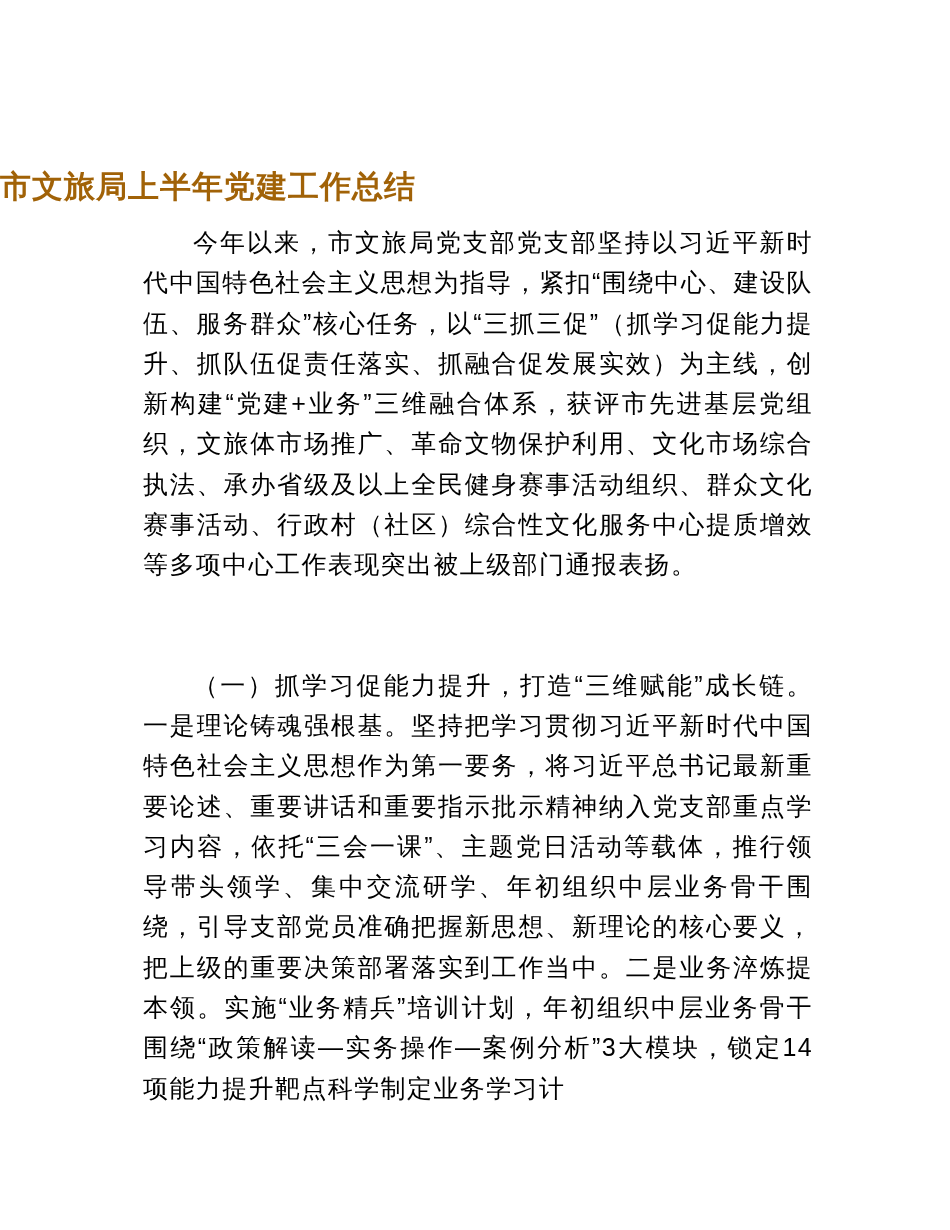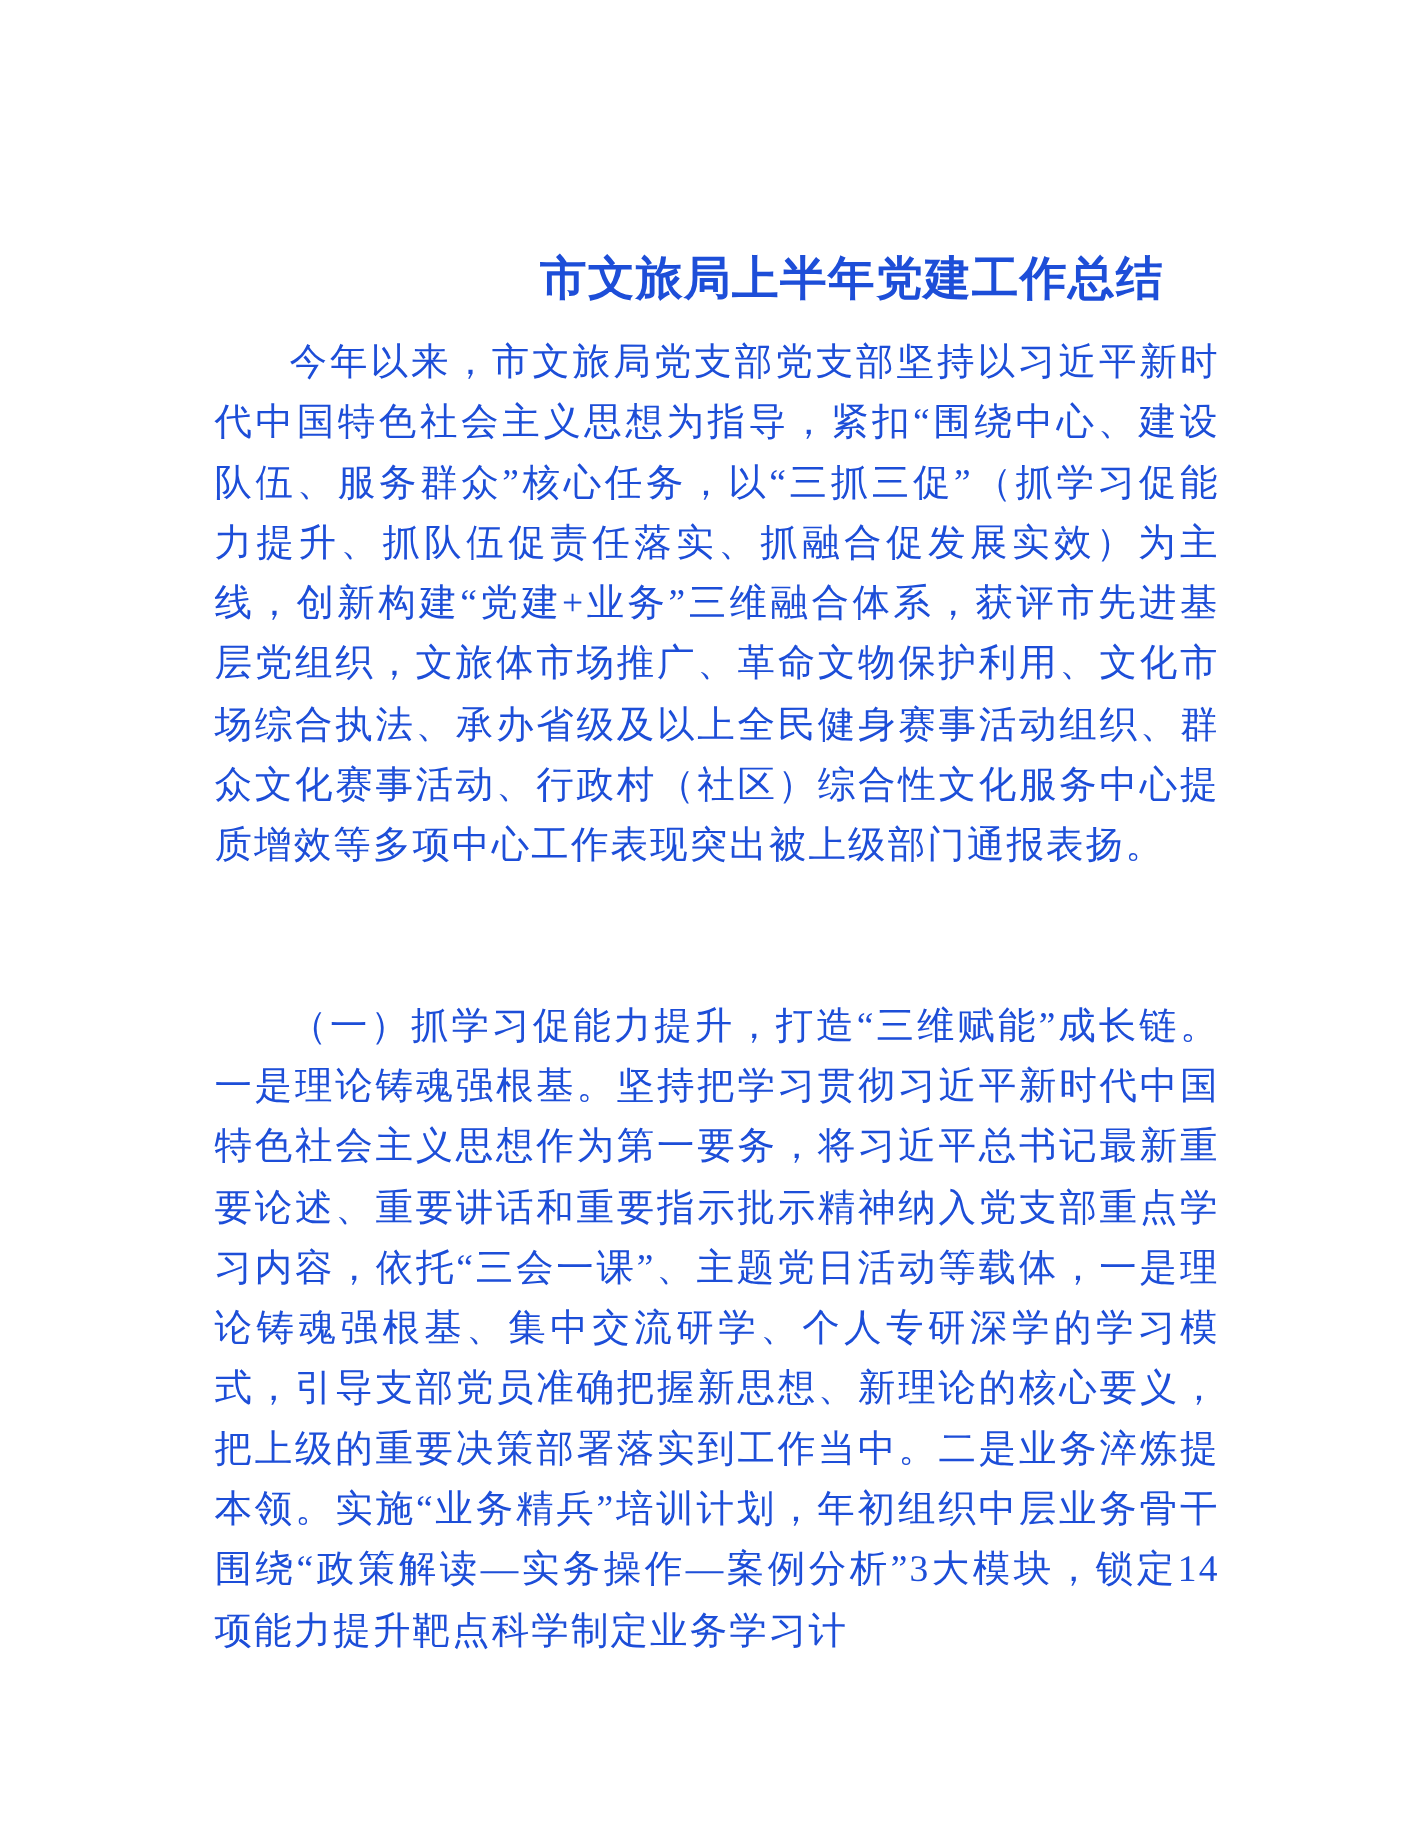--- a/index.html
+++ b/index.html
@@ -1,34 +1,34 @@
 <!DOCTYPE html>
 <html><head>
   <meta charset="utf-8">
   <style>
     html, body { margin: 0; padding: 0; background: #ffffff; }
     body { width: 950px; height: 1230px; position: relative; overflow: hidden; }
     .page { position: absolute; left: 0; top: 0; width: 950px; height: 1230px; background: #fff; }
     .title {
-      position: absolute; left: 0; top: 166px; width: 776px; text-align: right;
-      font-family: "DejaVu Sans", sans-serif; font-size: 31px; font-weight: bold; color: #1d4ed8;
+      position: absolute; left: 0; top: 166px; width: 776px; text-align: left;
+      font-family: "DejaVu Sans", sans-serif; font-size: 31px; font-weight: bold; color: #a16207;
       letter-spacing: 1px; line-height: 40px;
     }
     .body-text {
       position: absolute; left: 143px; top: 222px; width: 670px;
-      font-family: Liberation Serif, serif; font-size: 25px; color: #1d4ed8;
+      font-family: Liberation Sans, sans-serif; font-size: 25px; color: #000000;
       line-height: 40.3px; letter-spacing: 1.4px; text-align: justify;
     }
     .para { margin: 0; text-indent: 50px; }
     .gap { height: 40px; }
   </style>
 </head>
 <body>
 
 <div class="page">
   <div class="title">市文旅局上半年党建工作总结</div>
   <div class="body-text">
     <p class="para">今年以来，市文旅局党支部党支部坚持以习近平新时代中国特色社会主义思想为指导，紧扣“围绕中心、建设队伍、服务群众”核心任务，以“三抓三促”（抓学习促能力提升、抓队伍促责任落实、抓融合促发展实效）为主线，创新构建“党建+业务”三维融合体系，获评市先进基层党组织，文旅体市场推广、革命文物保护利用、文化市场综合执法、承办省级及以上全民健身赛事活动组织、群众文化赛事活动、行政村（社区）综合性文化服务中心提质增效等多项中心工作表现突出被上级部门通报表扬。</p>
     <div class="gap"></div>
     <div class="gap"></div>
-    <p class="para">（一）抓学习促能力提升，打造“三维赋能”成长链。一是理论铸魂强根基。坚持把学习贯彻习近平新时代中国特色社会主义思想作为第一要务，将习近平总书记最新重要论述、重要讲话和重要指示批示精神纳入党支部重点学习内容，依托“三会一课”、主题党日活动等载体，一是理论铸魂强根基、集中交流研学、个人专研深学的学习模式，引导支部党员准确把握新思想、新理论的核心要义，把上级的重要决策部署落实到工作当中。二是业务淬炼提本领。实施“业务精兵”培训计划，年初组织中层业务骨干围绕“政策解读—实务操作—案例分析”3大模块，锁定14项能力提升靶点科学制定业务学习计</p>
+    <p class="para">（一）抓学习促能力提升，打造“三维赋能”成长链。一是理论铸魂强根基。坚持把学习贯彻习近平新时代中国特色社会主义思想作为第一要务，将习近平总书记最新重要论述、重要讲话和重要指示批示精神纳入党支部重点学习内容，依托“三会一课”、主题党日活动等载体，推行领导带头领学、集中交流研学、年初组织中层业务骨干围绕，引导支部党员准确把握新思想、新理论的核心要义，把上级的重要决策部署落实到工作当中。二是业务淬炼提本领。实施“业务精兵”培训计划，年初组织中层业务骨干围绕“政策解读—实务操作—案例分析”3大模块，锁定14项能力提升靶点科学制定业务学习计</p>
   </div>
 </div>
 
 </body></html>

